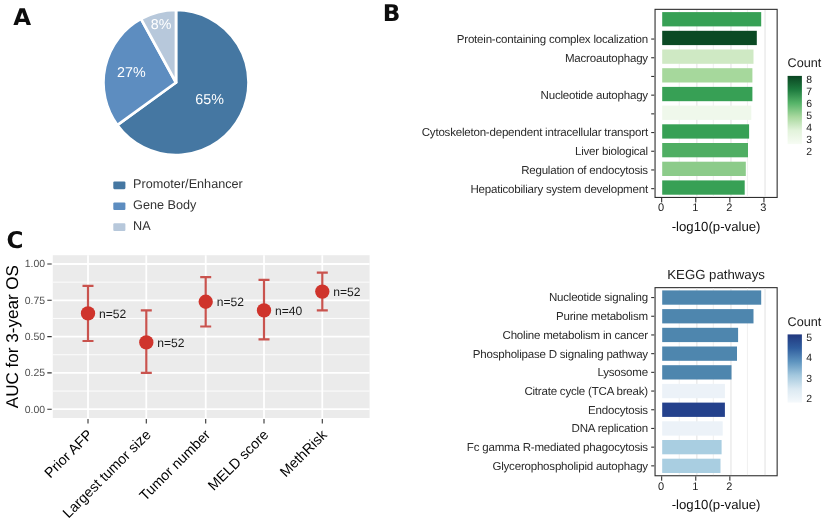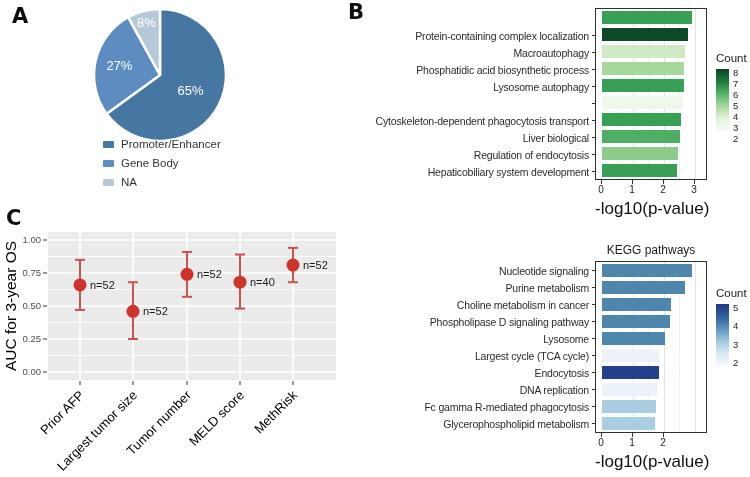--- a/index.html
+++ b/index.html
@@ -7,21 +7,21 @@
     width:750px;height:477px;position:relative;background:#ffffff;
     font-family:"Liberation Sans",sans-serif;color:#222;overflow:hidden;
   }
   .panel-letter{
     position:absolute;font-size:21px;font-weight:bold;color:#0d0d0d;
     font-family:"DejaVu Sans",sans-serif;
   }
   
   #pie-svg{position:absolute;left:92px;top:4px;}
   .pie-label{font-size:13px;fill:#ffffff;font-family:"Liberation Sans",sans-serif;}
-  #pie-legend{position:absolute;left:103px;top:138px;}
+  #pie-legend{position:absolute;left:103px;top:162px;}
   .pl-row{display:flex;align-items:center;margin-bottom:7px;}
   .pl-marker{width:11px;height:7px;border-radius:1px;display:inline-block;flex:0 0 auto;}
   .pl-label{font-size:11.5px;color:#333;margin-left:7px;white-space:nowrap;}
   
   .bchart{position:absolute;left:345px;display:flex;align-items:flex-start;}
   #go-chart{top:8px;}
   #kegg-chart{top:243px;}
   .bc-labels{width:250px;display:flex;flex-direction:column;padding-top:19px;flex:0 0 auto;}
   .bc-lab{height:17px;display:flex;align-items:center;justify-content:flex-end;
           font-size:10.5px;letter-spacing:-0.2px;color:#2b2b2b;white-space:nowrap;}
@@ -31,21 +31,21 @@
             font-size:12px;color:#1a1a1a;height:14px;margin-bottom:4px;}
   .bc-panel{width:112px;height:172px;border:1px solid #2f2f2f;position:relative;
             box-sizing:border-box;background:#ffffff;overflow:hidden;}
   .grid{position:absolute;top:0;bottom:0;width:1px;}
   .gmaj{background:#e4e4e4;}
   .gmin{background:#f1f1f1;}
   .hbar{position:absolute;height:13px;}
   .bc-xaxis{position:relative;height:18px;width:112px;}
   .xtick{position:absolute;top:0;width:1px;height:4px;background:#333;}
   .xtlab{position:absolute;top:4px;transform:translateX(-50%);font-size:10px;color:#222;}
-  .bc-xlabel{width:112px;text-align:center;font-size:17px;color:#111;margin-top:1px;white-space:nowrap;}
+  .bc-xlabel{width:112px;text-align:center;font-size:12px;color:#111;margin-top:1px;white-space:nowrap;}
   .bc-legend{width:46px;padding-left:9px;box-sizing:content-box;margin-top:44px;flex:0 0 auto;}
   .lg-title{font-size:11.5px;color:#1a1a1a;margin-bottom:5px;}
   .lg-body{display:flex;}
   .lg-grad{width:13px;height:62px;flex:0 0 auto;}
   .lg-ticks{display:flex;flex-direction:column;justify-content:space-between;
             font-size:9.5px;color:#222;padding-left:4px;height:66px;margin-top:-2px;}
   
   #auc-svg{position:absolute;left:2px;top:222px;}
   .c-yt{font-size:9.5px;fill:#4d4d4d;font-family:"Liberation Sans",sans-serif;}
   .c-n{font-size:11px;fill:#1a1a1a;font-family:"Liberation Sans",sans-serif;}
@@ -86,32 +86,31 @@
   <div class="bc-labels" id="go-labels">
       <div class="bc-lab">
         <span>Protein-containing complex localization</span>
         <span class="cat-tick"></span>
       </div>
       <div class="bc-lab">
         <span>Macroautophagy</span>
         <span class="cat-tick"></span>
       </div>
       <div class="bc-lab">
-        <span>Phosphatidic acid biosynthetic process</span>
-        <span class="cat-tick"></span>
-      </div>
-      <div class="bc-lab">
-        <span>Lysosome autophagy</span>
-        <span class="cat-tick"></span>
-      </div>
-      <div class="bc-lab">
-        <span class="cat-tick"></span>
-      </div>
-      <div class="bc-lab">
-        <span>Cytoskeleton-dependent phagocytosis transport</span>
+        <span class="cat-tick"></span>
+      </div>
+      <div class="bc-lab">
+        <span>Nucleotide autophagy</span>
+        <span class="cat-tick"></span>
+      </div>
+      <div class="bc-lab">
+        <span class="cat-tick"></span>
+      </div>
+      <div class="bc-lab">
+        <span>Cytoskeleton-dependent intracellular transport</span>
         <span class="cat-tick"></span>
       </div>
       <div class="bc-lab">
         <span>Liver biological</span>
         <span class="cat-tick"></span>
       </div>
       <div class="bc-lab">
         <span>Regulation of endocytosis</span>
         <span class="cat-tick"></span>
       </div>
@@ -186,37 +185,37 @@
       </div>
       <div class="bc-lab">
         <span>Phospholipase D signaling pathway</span>
         <span class="cat-tick"></span>
       </div>
       <div class="bc-lab">
         <span>Lysosome</span>
         <span class="cat-tick"></span>
       </div>
       <div class="bc-lab">
-        <span>Largest cycle (TCA cycle)</span>
+        <span>Citrate cycle (TCA break)</span>
         <span class="cat-tick"></span>
       </div>
       <div class="bc-lab">
         <span>Endocytosis</span>
         <span class="cat-tick"></span>
       </div>
       <div class="bc-lab">
         <span>DNA replication</span>
         <span class="cat-tick"></span>
       </div>
       <div class="bc-lab">
         <span>Fc gamma R-mediated phagocytosis</span>
         <span class="cat-tick"></span>
       </div>
       <div class="bc-lab">
-        <span>Glycerophospholipid metabolism</span>
+        <span>Glycerophospholipid autophagy</span>
         <span class="cat-tick"></span>
       </div>
     </div>
   <div class="bc-plotcol">
     <div class="bc-title">
         <span>KEGG pathways</span>
       </div>
     <div class="bc-panel" id="kegg-panel">
         <div class="grid gmin" style="left: 21px;"></div>
         <div class="grid gmaj" style="left: 36.5px;"></div>

